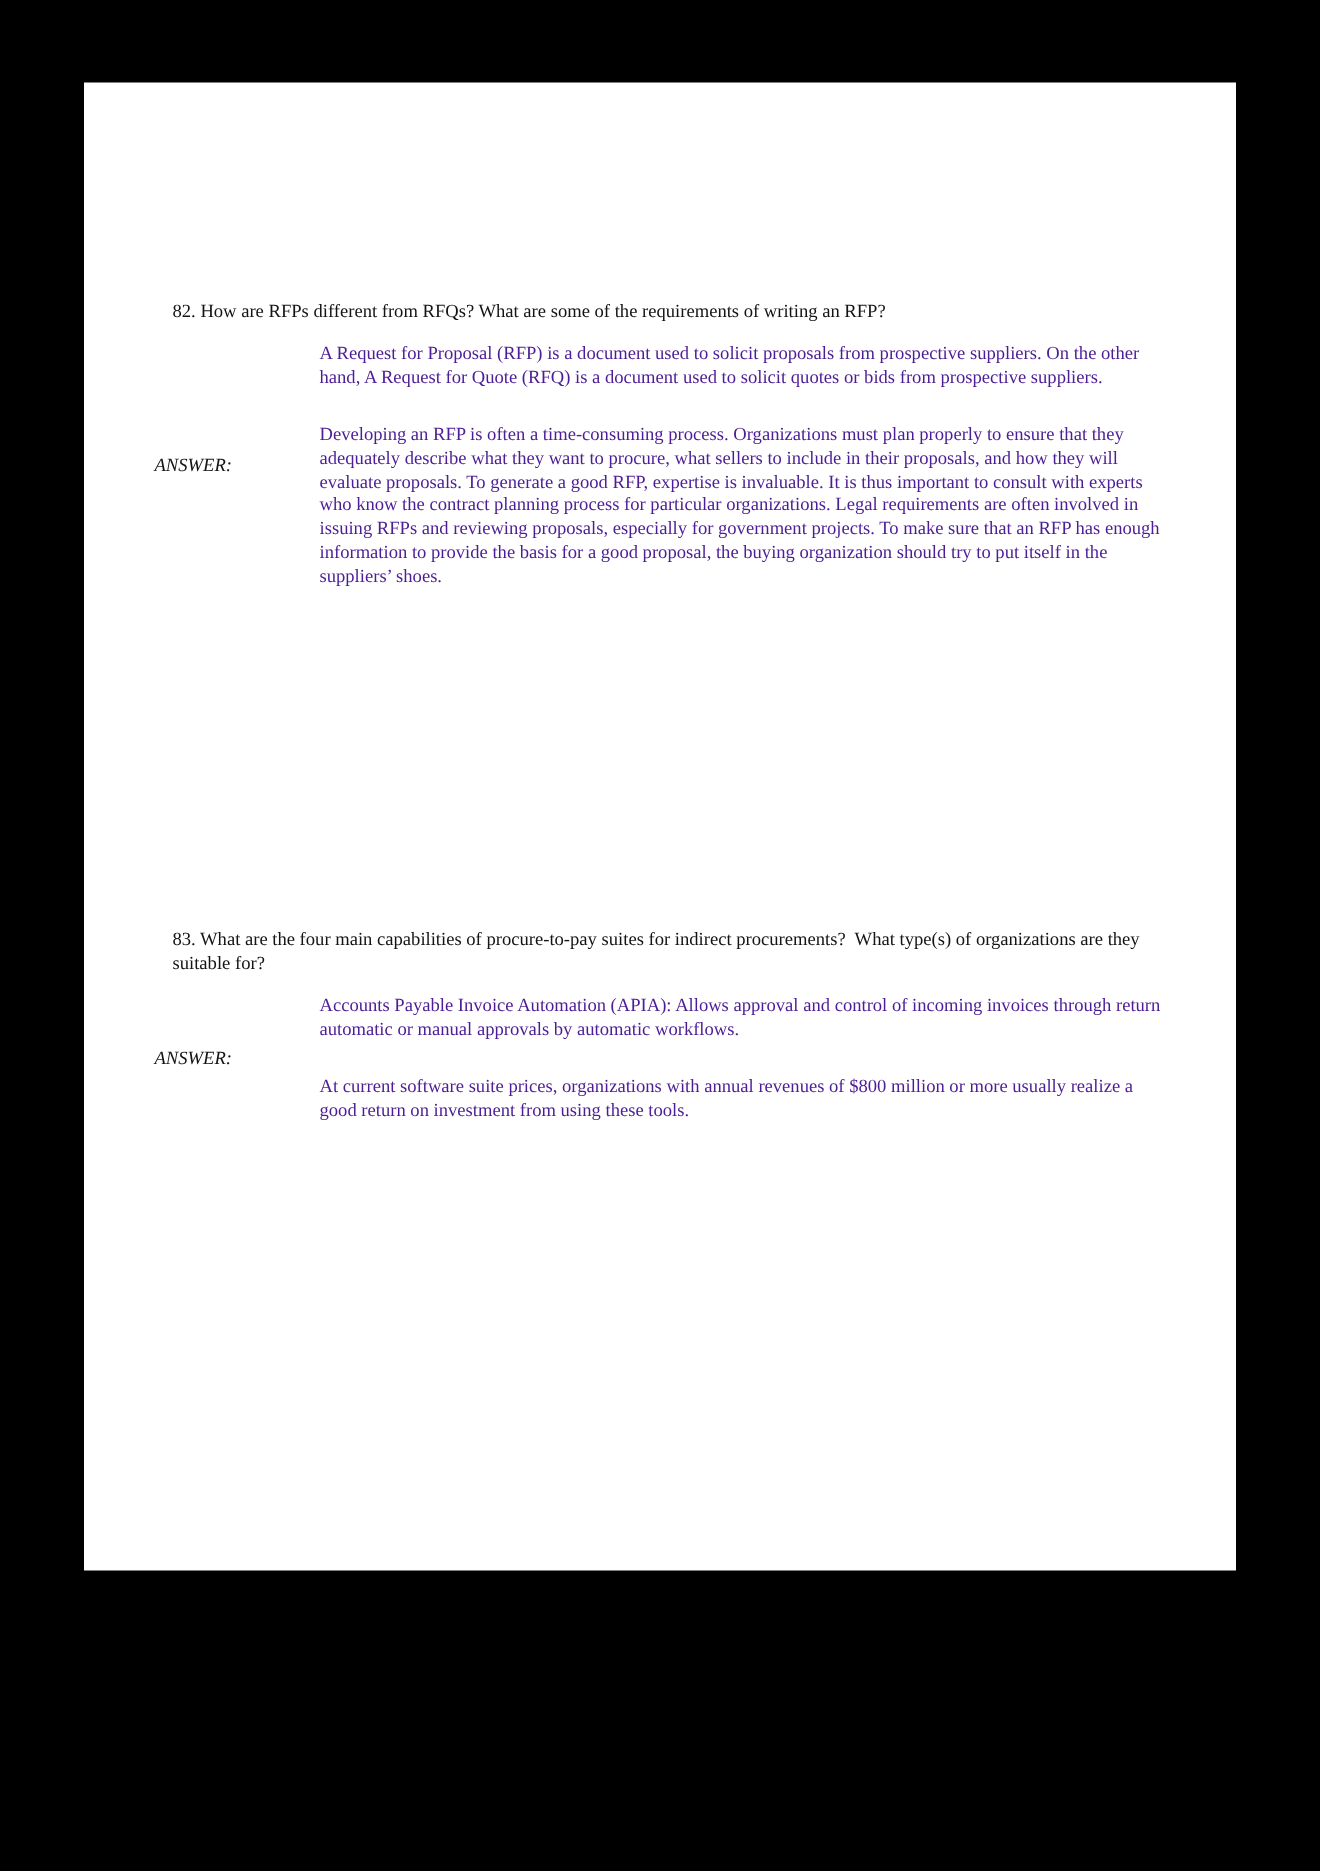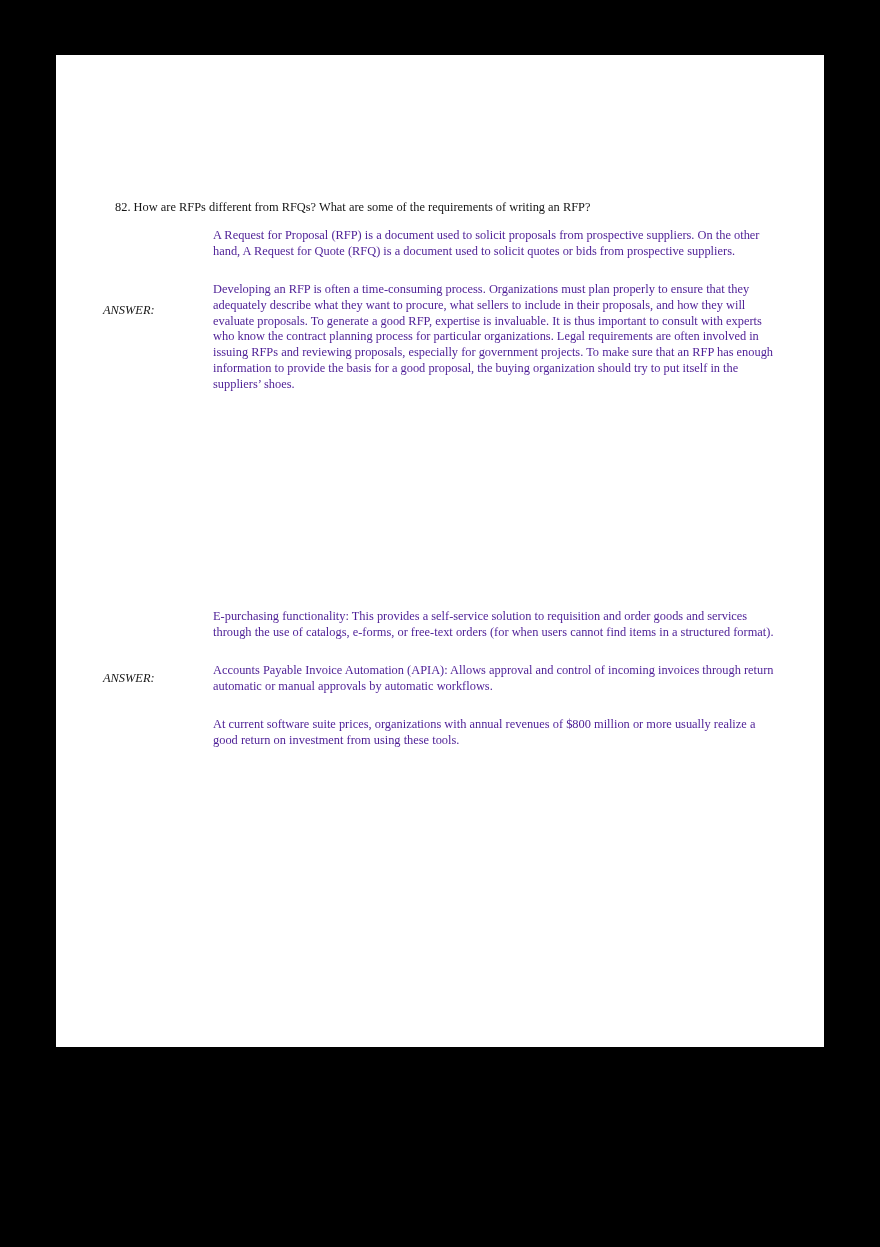--- a/index.html
+++ b/index.html
@@ -97,24 +97,24 @@
         <div class="answer-col">
           <p class="answer-para">A Request for Proposal (RFP) is a document used to solicit proposals from prospective suppliers. On the other hand, A Request for Quote (RFQ) is a document used to solicit quotes or bids from prospective suppliers.</p>
           <p class="answer-para">Developing an RFP is often a time-consuming process. Organizations must plan properly to ensure that they adequately describe what they want to procure, what sellers to include in their proposals, and how they will evaluate proposals. To generate a good RFP, expertise is invaluable. It is thus important to consult with experts who know the contract planning process for particular organizations. Legal requirements are often involved in issuing RFPs and reviewing proposals, especially for government projects. To make sure that an RFP has enough information to provide the basis for a good proposal, the buying organization should try to put itself in the suppliers’ shoes.</p>
         </div>
       </div>
     </div>
 
     <div class="block-gap-lg"></div>
 
     <div class="qa-block">
+      <p class="question-line">83. What are the four main capabilities of procure-to-pay suites for indirect procurements?  What type(s) of organizations are they suitable for?</p>
       <div class="answer-row">
         <div class="answer-label">ANSWER:</div>
         <div class="answer-col">
-          <p class="answer-para">E-purchasing functionality: This provides a self-service solution to requisition and order goods and services through the use of catalogs, e-forms, or free-text orders (for when users cannot find items in a structured format).</p>
           <p class="answer-para">Accounts Payable Invoice Automation (APIA): Allows approval and control of incoming invoices through return automatic or manual approvals by automatic workflows.</p>
           <p class="answer-para">At current software suite prices, organizations with annual revenues of $800 million or more usually realize a good return on investment from using these tools.</p>
         </div>
       </div>
     </div>
 
   </div>
 </div>
 
 </body></html>

